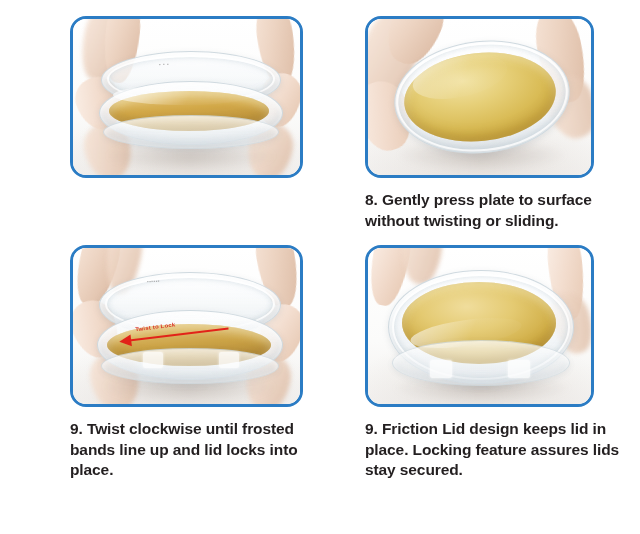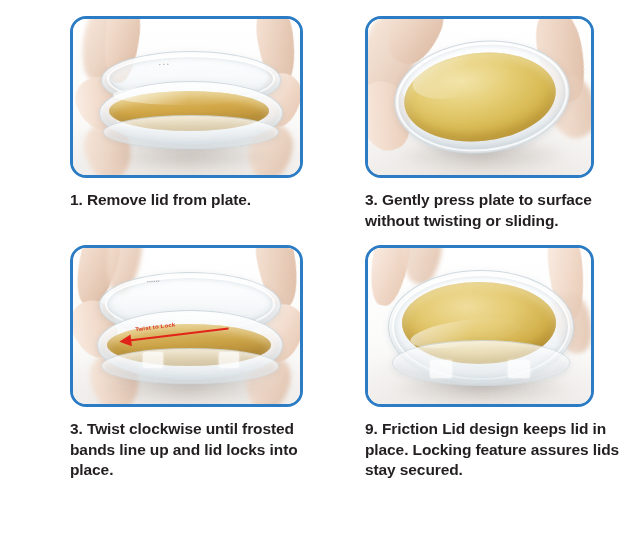--- a/index.html
+++ b/index.html
@@ -193,21 +193,20 @@
           <div class="lid-text" style="left:86px;top:42px;transform:rotate(-2deg);">• • •</div>
 
           <div class="dish-body" style="left:26px;top:62px;width:184px;height:64px;"></div>
           <div class="agar" style="left:36px;top:72px;width:160px;height:40px;opacity:.92;
                       background:linear-gradient(175deg,#e8c877 0%,#d0a23a 45%,#a87a22 100%);"></div>
           <div class="gloss" style="left:40px;top:66px;width:140px;height:20px;opacity:.8;"></div>
           <div class="dish-body" style="left:30px;top:96px;width:176px;height:34px;opacity:.82;"></div>
 
         </div>
       </div>
-      <div class="caption">1. Remove lid from plate.</div>
     </div>
 
     <div class="step step-2">
       <div class="photo-frame">
         <div class="photo">
 
           <div class="finger soft" style="left:-6px;top:-10px;width:54px;height:96px;transform:rotate(16deg);"></div>
           <div class="finger" style="left:22px;top:-28px;width:50px;height:74px;transform:rotate(22deg);"></div>
           <div class="finger pale" style="left:-10px;top:62px;width:52px;height:70px;transform:rotate(-18deg);"></div>
           <div class="finger" style="right:8px;top:-12px;width:44px;height:96px;transform:rotate(-12deg);"></div>
@@ -217,21 +216,21 @@
 
           <div class="dish-body" style="left:26px;top:22px;width:176px;height:112px;
                       transform:rotate(-6deg);"></div>
           <div class="agar" style="left:36px;top:34px;width:152px;height:88px;transform:rotate(-6deg);
                       background:radial-gradient(ellipse 75% 75% at 40% 30%, #f2e3a6 0%, #e6cf78 38%, #d9bb55 72%, #c7a33c 100%);"></div>
           <div class="gloss" style="left:44px;top:38px;width:96px;height:40px;transform:rotate(-12deg);opacity:.5;"></div>
           <div class="rim-ring" style="left:28px;top:24px;width:172px;height:108px;transform:rotate(-6deg);"></div>
 
         </div>
       </div>
-      <div class="caption">3. Gently press plate to surface without twisting or sliding.</div>
+      <div class="caption">8. Gently press plate to surface without twisting or sliding.</div>
     </div>
 
     <div class="step step-3">
       <div class="photo-frame">
         <div class="photo">
 
           <div class="finger" style="left:6px;top:-26px;width:38px;height:84px;transform:rotate(14deg);"></div>
           <div class="finger soft" style="left:34px;top:-30px;width:34px;height:76px;transform:rotate(8deg);"></div>
           <div class="finger pale" style="left:0px;top:52px;width:44px;height:58px;transform:rotate(-22deg);"></div>
           <div class="finger soft" style="left:18px;top:104px;width:48px;height:58px;transform:rotate(-10deg);"></div>
@@ -255,21 +254,21 @@
           <div class="frost-band" style="left:146px;top:104px;width:20px;height:16px;"></div>
 
           <div class="twist-arrow">
             <div class="head"></div>
             <div class="shaft"></div>
           </div>
           <div class="twist-label">Twist to Lock</div>
 
         </div>
       </div>
-      <div class="caption">3. Twist clockwise until frosted bands line up and lid locks into place.</div>
+      <div class="caption">9. Twist clockwise until frosted bands line up and lid locks into place.</div>
     </div>
 
     <div class="step step-4">
       <div class="photo-frame">
         <div class="photo">
 
           <div class="finger pale" style="left:4px;top:-28px;width:36px;height:86px;transform:rotate(10deg);"></div>
           <div class="finger soft" style="left:34px;top:-34px;width:40px;height:70px;transform:rotate(4deg);"></div>
           <div class="finger pale" style="right:8px;top:-24px;width:34px;height:96px;transform:rotate(-6deg);"></div>
           <div class="finger soft" style="right:0px;top:44px;width:38px;height:62px;transform:rotate(-16deg);"></div>

